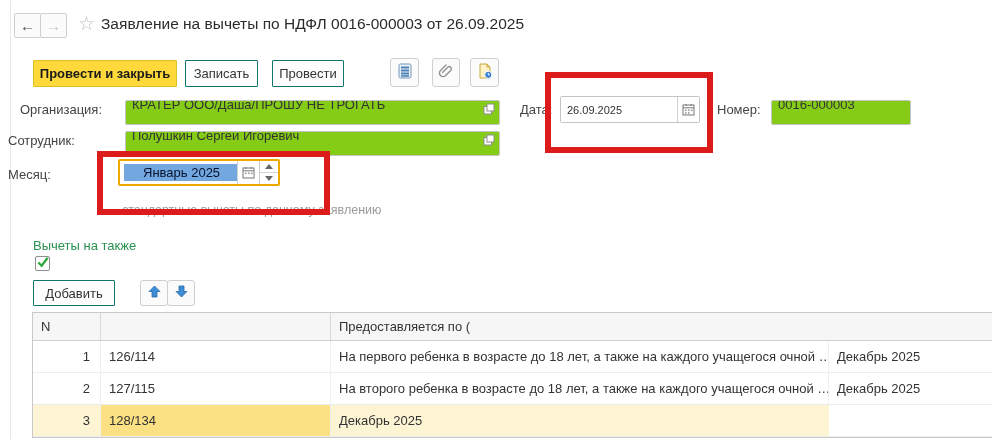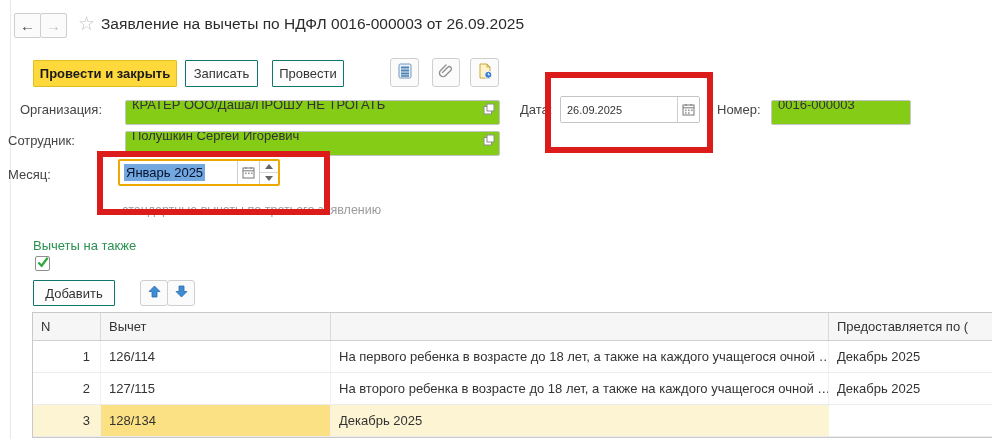--- a/index.html
+++ b/index.html
@@ -17,21 +17,21 @@
              display:flex; align-items:center; justify-content:center; cursor:pointer; }
   .lbl { color:#444; white-space:nowrap; }
   .fld { height:25px; border:1px solid #c4c4c4; border-radius:2px; background:#84cc16; font-family:"Liberation Sans",sans-serif;
          font-size:13px; color:#333; padding:0 20px 16px 6px; width:100%; }
   .linkicon { position:absolute; right:4px; top:5px; width:14px; height:14px; cursor:pointer; }
   .datewrap { display:flex; border:1px solid #c4c4c4; border-radius:2px; background:#fff; height:27px; }
   .datewrap input { border:0; outline:0; flex:1; min-width:0; font-size:11px; padding:0 6px; font-family:"Liberation Sans",sans-serif; color:#333; }
   .calbtn { width:22px; border-left:1px solid #cfcfcf; display:flex; align-items:center; justify-content:center; cursor:pointer; background:#fff; }
   .monthctl { display:flex; height:27px; border:2px solid #eda900; border-radius:2px; background:#fff; }
   .monthtext { flex:1; display:flex; align-items:center; padding-left:4px; overflow:hidden; }
-  .sel { background:#73a7e0; color:#04122b; padding:1px 2px; white-space:nowrap; }
+  .sel { background:#73a7e0; color:#04122b; padding:1px 19px; white-space:nowrap; }
   .spinner { width:19px; border-left:1px solid #c9c9c9; display:flex; flex-direction:column; cursor:pointer; }
   .spinner .half { flex:1; display:flex; align-items:center; justify-content:center; }
   .tri-up { width:0; height:0; border-left:4px solid transparent; border-right:4px solid transparent; border-bottom:5px solid #666; }
   .tri-dn { width:0; height:0; border-left:4px solid transparent; border-right:4px solid transparent; border-top:5px solid #666; }
   .hint { color:#9b9b9b; font-size:12.5px; white-space:nowrap; }
   .redbox { border:6px solid #dc1b1b; background:transparent; pointer-events:none; z-index:30; }
   .section-title { color:#2a9150; font-size:13px; }
   .checkbox { width:15px; height:15px; border:1px solid #8f8f8f; border-radius:2px; background:#fff; cursor:pointer;
               display:flex; align-items:center; justify-content:center; }
   .grid { position:absolute; left:32px; top:312px; width:964px; border:1px solid #c9c9c9; border-right:0; background:#fff; }
@@ -156,21 +156,21 @@
     </span>
     <span class="spinner">
       <span class="half" style="border-bottom:1px solid #d6d6d6;">
           <i class="tri-up"></i>
         </span>
       <span class="half">
           <i class="tri-dn"></i>
         </span>
     </span>
   </div>
-  <div class="abs hint" style="left:122px;top:203px;">стандартные вычеты по третьего заявлению</div>
+  <div class="abs hint" style="left:122px;top:203px;">стандартные вычеты по данному заявлению</div>
 
   <div class="abs redbox" style="left:545px;top:72px;width:168px;height:81px;"></div>
   <div class="abs redbox" style="left:97px;top:151px;width:233px;height:64px;"></div>
 
   <div class="abs section-title" style="left:33px;top:238px;">Вычеты на также</div>
   <div class="abs checkbox" style="left:35px;top:256px;">
     <span>
       <svg width="14" height="14" viewBox="0 0 15 15">
           <polyline points="2.5,8 6,11.5 12.5,3" fill="none" stroke="#2ea83c" stroke-width="2.4"></polyline>
         </svg>
@@ -189,21 +189,20 @@
     <span>
       <svg width="13" height="13" viewBox="0 0 13 13">
           <path d="M6.5 12 L1 6.5 H4 V1 H9 V6.5 H12 Z" fill="#3f8cd6" stroke="#2c6da8" stroke-width="0.8"></path>
         </svg>
     </span>
   </div>
 
   <div class="grid">
     <div class="g-row g-head">
       <div>N</div>
-      <div>Вычет</div>
       <div></div>
       <div style="border-right:0;">Предоставляется по (</div>
     </div>
     <div class="g-row g-body">
       <div class="num">1</div>
       <div>126/114</div>
       <div>На первого ребенка в возрасте до 18 лет, а также на каждого учащегося очной …</div>
       <div style="border-right:0;">Декабрь 2025</div>
     </div>
     <div class="g-row g-body">

